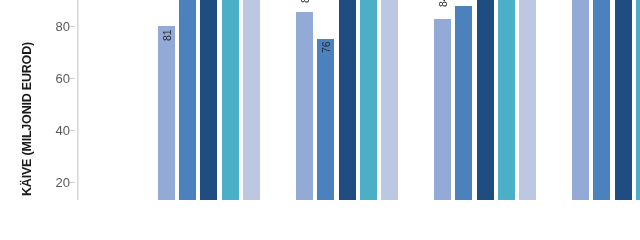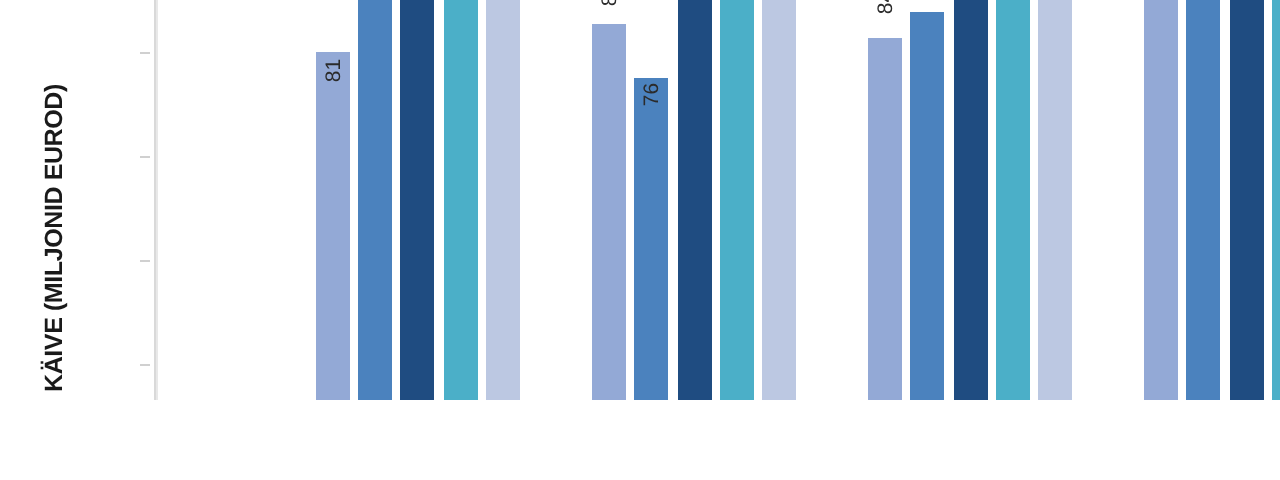--- a/index.html
+++ b/index.html
@@ -115,20 +115,26 @@
 </style>
 </head>
 <body>
 
 <div id="chart-root">
 
   <div id="y-axis-title">
     <span class="ytitle-text">KÄIVE (MILJONID EUROD)</span>
   </div>
 
+  <div id="y-tick-labels">
+      <div class="y-tick-label" style="top: 20px;">80</div>
+      <div class="y-tick-label" style="top: 72px;">60</div>
+      <div class="y-tick-label" style="top: 124px;">40</div>
+      <div class="y-tick-label" style="top: 176px;">20</div>
+    </div>
   <div id="tick-marks">
       <div class="tick-mark" style="top: 26px;"></div>
       <div class="tick-mark" style="top: 78px;"></div>
       <div class="tick-mark" style="top: 130px;"></div>
       <div class="tick-mark" style="top: 182px;"></div>
     </div>
 
   <div id="plot-area">
     <div id="axis-line"></div>
     <div id="dividers-layer">

